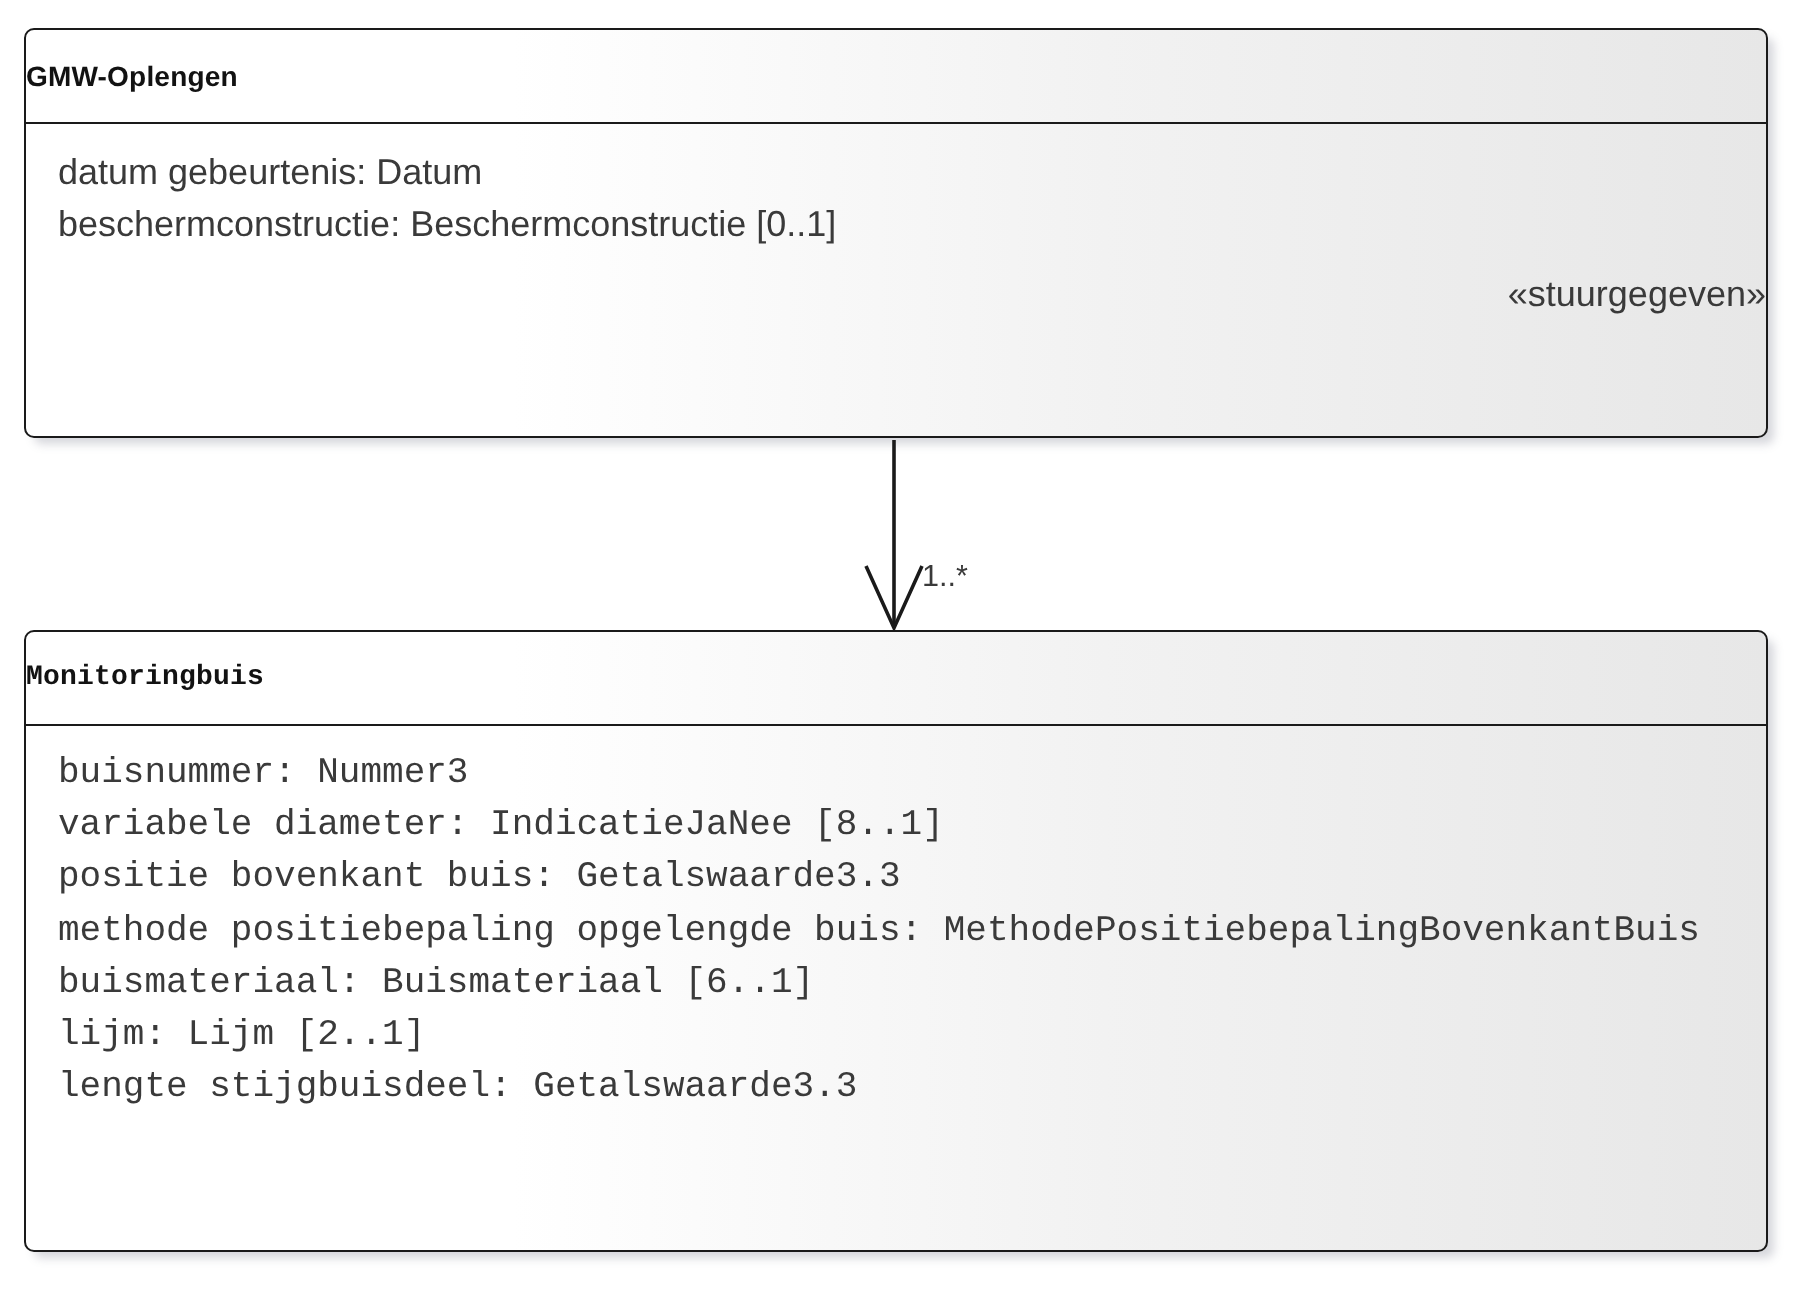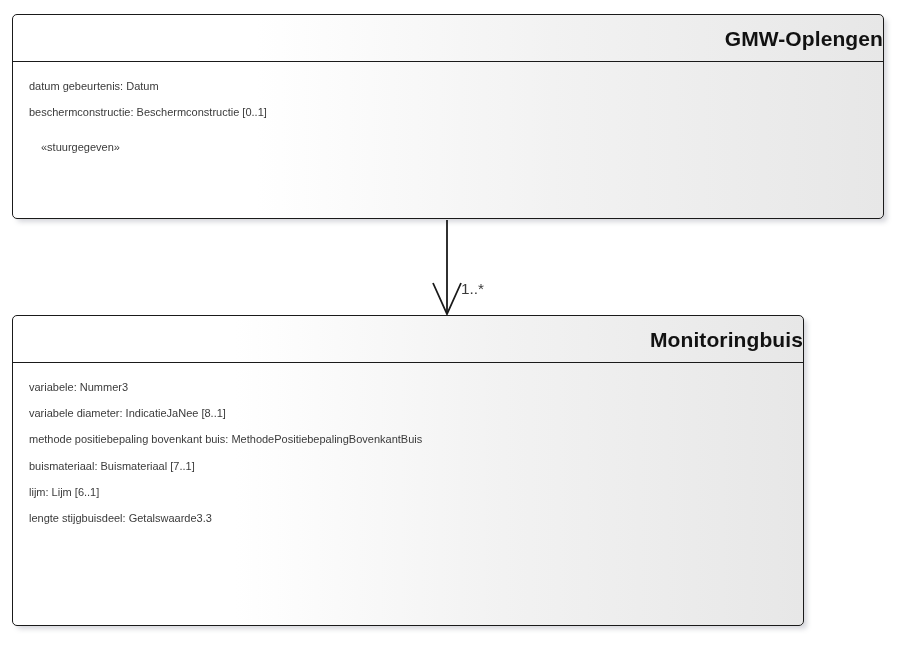--- a/index.html
+++ b/index.html
@@ -31,43 +31,44 @@
     border-radius: 5px;
     background: linear-gradient(to right, #ffffff 0%, #ffffff 28%, #f2f2f2 62%, #e7e7e7 100%);
     box-shadow: 4px 4px 5px -1px rgba(120,124,140,0.30);
     overflow: hidden;
   }
 
   .uml-header {
     box-sizing: border-box;
     height: 47px;
     line-height: 47px;
-    text-align: right;
-    font-size: 21px;
+    text-align: left;
+    font-size: 14px;
     font-weight: bold;
     color: #121212;
     border-bottom: 1.6px solid #1a1a1a;
     letter-spacing: 0.1px;
     white-space: nowrap;
   }
 
   .uml-body {
     box-sizing: border-box;
     padding: 11px 0 10px 16px;
   }
 
   .uml-attr {
-    font-size: 11px;
+    font-size: 18px;
     line-height: 26.2px;
     color: #3a3a3a;
     white-space: nowrap;
   }
   .uml-attr.stereotype {
     padding-left: 12px;
     margin-top: 9px;
+    text-align: right;
   }
 
   
   #connector {
     position: absolute;
     left: 0;
     top: 0;
     width: 900px;
     height: 649px;
     pointer-events: none;
@@ -94,25 +95,26 @@
     </div>
   </div>
 
   <svg id="connector" viewBox="0 0 900 649" width="900" height="649">
     <line x1="447" y1="220" x2="447" y2="314" stroke="#1a1a1a" stroke-width="1.8"></line>
     <path d="M 433 283 L 447 314 L 461 283" fill="none" stroke="#1a1a1a" stroke-width="1.8" stroke-linecap="butt" stroke-linejoin="miter"></path>
   </svg>
 
   <div class="mult-label" style="left:461px; top:280px;">1..*</div>
 
-  <div class="uml-class" id="class-monitoringbuis" style="left:12px; top:315px; width:792px; height:311px;">
+  <div class="uml-class" id="class-monitoringbuis" style="left:12px; top:315px; width:872px; height:311px;font-family:Liberation Mono, monospace;">
     <div class="uml-header">Monitoringbuis</div>
     <div class="uml-body">
-      <div class="uml-attr">variabele: Nummer3</div>
+      <div class="uml-attr">buisnummer: Nummer3</div>
       <div class="uml-attr">variabele diameter: IndicatieJaNee [8..1]</div>
-      <div class="uml-attr">methode positiebepaling bovenkant buis: MethodePositiebepalingBovenkantBuis</div>
-      <div class="uml-attr">buismateriaal: Buismateriaal [7..1]</div>
-      <div class="uml-attr">lijm: Lijm [6..1]</div>
+      <div class="uml-attr">positie bovenkant buis: Getalswaarde3.3</div>
+      <div class="uml-attr">methode positiebepaling opgelengde buis: MethodePositiebepalingBovenkantBuis</div>
+      <div class="uml-attr">buismateriaal: Buismateriaal [6..1]</div>
+      <div class="uml-attr">lijm: Lijm [2..1]</div>
       <div class="uml-attr">lengte stijgbuisdeel: Getalswaarde3.3</div>
     </div>
   </div>
 
 </div>
 
 </body></html>

